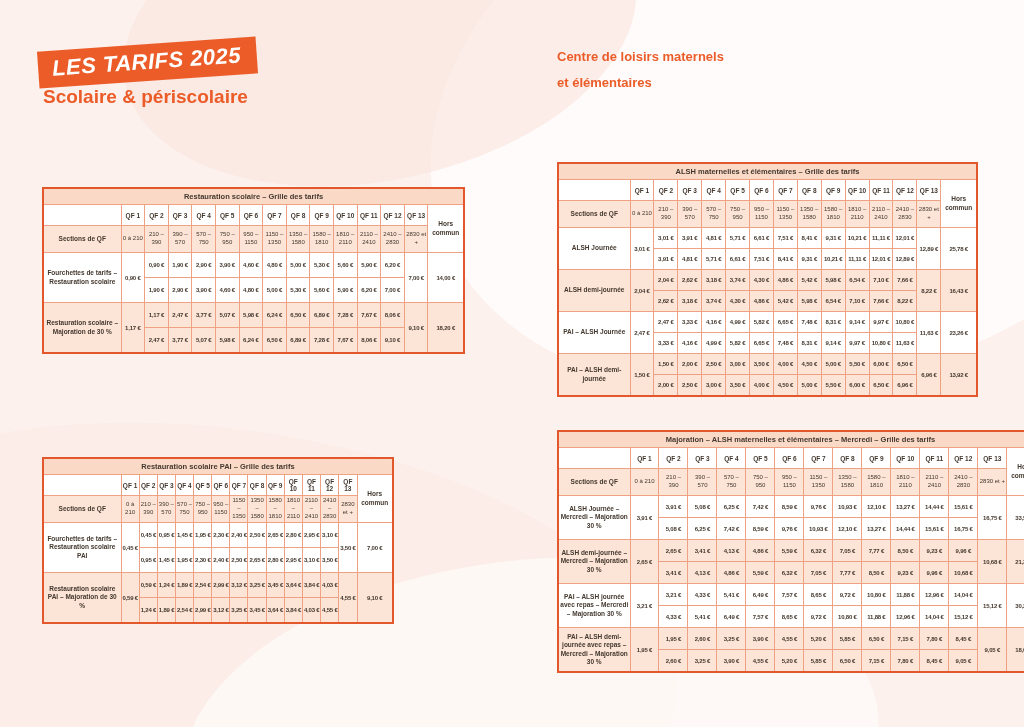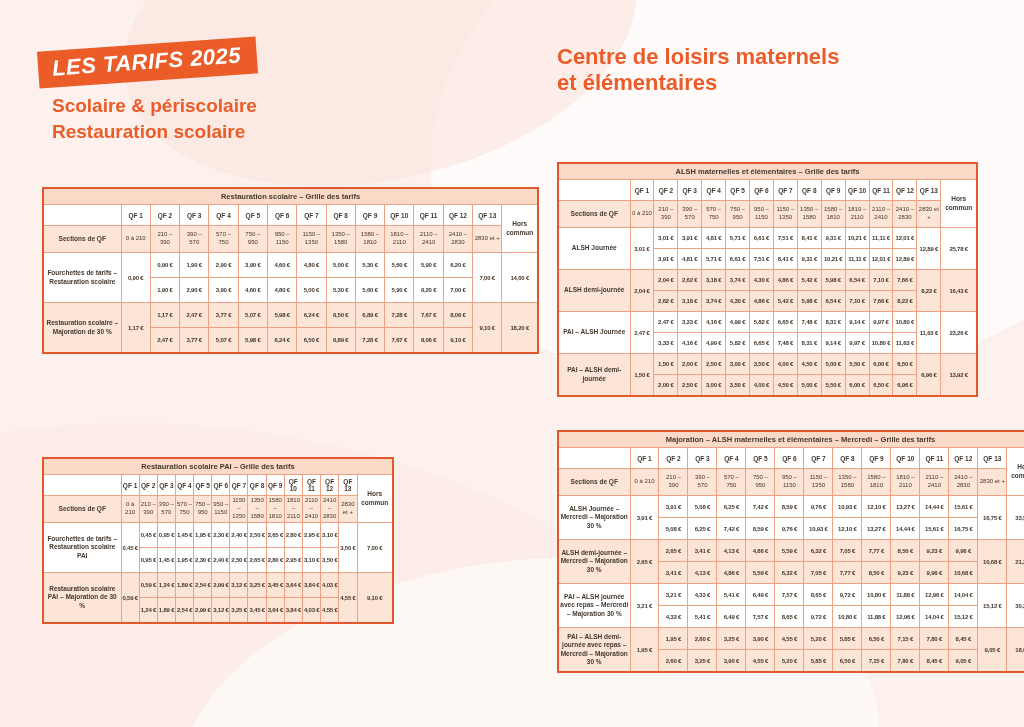--- a/index.html
+++ b/index.html
@@ -10,29 +10,29 @@
   .bg-shape{position:absolute;border-radius:50%;}
   .bg-white{width:820px;height:560px;left:420px;top:-180px;background:#fefbfa;transform:rotate(-18deg);}
   .bg-pink1{width:900px;height:420px;left:-220px;top:430px;background:#fbe9e3;transform:rotate(8deg);opacity:.55;}
   .bg-pink2{width:520px;height:300px;left:120px;top:-120px;background:#fae5de;transform:rotate(-12deg);opacity:.6;}
   .bg-white2{width:700px;height:380px;left:180px;top:560px;background:#fefaf8;transform:rotate(-6deg);opacity:.8;}
 
   
   .banner{position:absolute;left:38px;top:44px;background:#eb5c28;color:#fff;
     font-weight:bold;font-style:italic;font-size:22px;letter-spacing:.5px;
     padding:5px 16px 6px 14px;transform:rotate(-4deg);white-space:nowrap;}
-  .left-sub{position:absolute;left:43px;margin:9px;color:#eb5c28;font-size:19px;font-weight:bold;}
+  .left-sub{position:absolute;left:43px;margin:0;color:#eb5c28;font-size:19px;font-weight:bold;}
   .l1{top:86px;}
   .l2{top:112px;}
   .right-title{position:absolute;left:557px;top:44px;margin:0;color:#eb5c28;
-    font-size:22px;font-weight:bold;line-height:26px;}
+    font-size:13px;font-weight:bold;line-height:26px;}
 
   
   .tbl{position:absolute;}
-  .t1{left:42px;top:187px;width:497px;}
+  .t1{left:42px;top:187px;width:423px;}
   .t2{left:42px;top:457px;width:352px;}
   .t3{left:557px;top:162px;width:421px;}
   .t4{left:557px;top:430px;width:487px;}
 
   table.grille{width:100%;border-collapse:collapse;table-layout:fixed;
     border:2px solid #e2572b;background:#fff;}
   table.grille td{border:1px solid #efa183;text-align:center;vertical-align:middle;
     color:#43382e;padding:1px;}
 
   col.hc{width:36px;}
@@ -59,21 +59,20 @@
 <div class="page">
   <div class="bg-shape bg-white"></div>
   <div class="bg-shape bg-pink2"></div>
   <div class="bg-shape bg-pink1"></div>
   <div class="bg-shape bg-white2"></div>
 
   <div class="banner">
     <span>LES TARIFS 2025</span>
   </div>
   <h2 class="left-sub l1">Scolaire &amp; périscolaire</h2>
-  <h2 class="left-sub l2">Restauration scolaire</h2>
   <h2 class="right-title">
     <span>Centre de loisirs maternels</span><br>
     <span>et élémentaires</span>
   </h2>
 
   <div class="tbl t1">
       <table class="grille">
         <colgroup>
           <col class="lab">
           <col class="qf">

